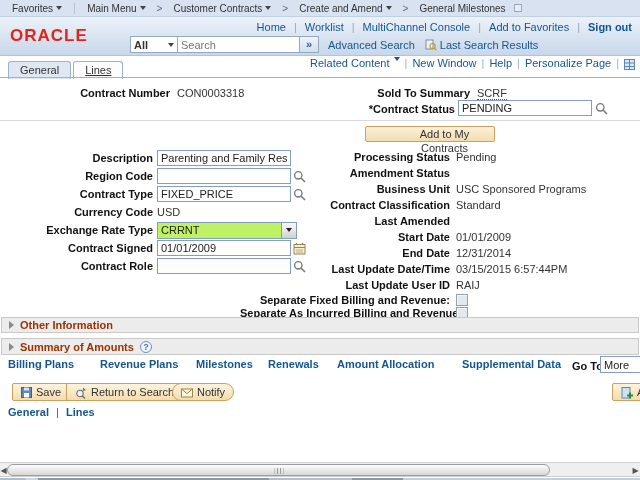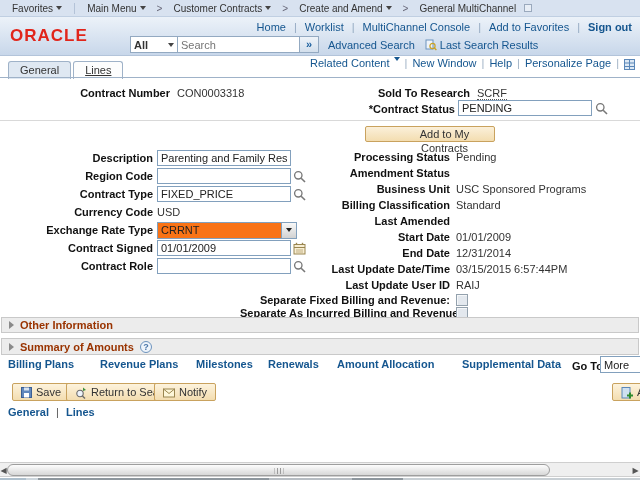--- a/index.html
+++ b/index.html
@@ -68,21 +68,21 @@
                 font-size:11px; color:#333; text-align:center; line-height:14px; cursor:pointer;padding-left:29px; }
 
   
   .fcol { position:absolute; top:149px; left:0; width:330px; }
   .frow { display:flex; align-items:center; height:18px; }
   .flabel { width:157px; text-align:right; font-weight:bold; color:#111; padding-right:4px; flex:none; }
   .fld { position:relative; display:flex; align-items:center; gap:2px; }
   .inp { height:16px; width:134px; border:1px solid #82a0bd; padding:0 3px; font-family:"Liberation Sans",sans-serif;
          font-size:11px; color:#222; background:#fff; }
   .ps-select { display:inline-flex; align-items:center; width:140px; height:17px; border:1px solid #82a0bd;
-               background:#f97316; cursor:pointer; }
+               background:#bef264; cursor:pointer; }
   .ps-select .stxt { flex:1; padding:0 3px; }
   .sel-btn { width:15px; height:15px; background:linear-gradient(#f8f8f8,#d2d2d2); border-left:1px solid #82a0bd;
              display:flex; align-items:center; justify-content:center; }
   .sel-btn .dd-tri { border-top-color:#222; }
 
   .rcol { position:absolute; top:149px; left:240px; width:400px; }
   .rrow { display:flex; align-items:center; height:16px; }
   .rrow.cb { height:13px; }
   .rlabel { width:216px; text-align:right; font-weight:bold; color:#111; padding-right:6px; flex:none; white-space:nowrap; }
   .rval { color:#333; white-space:nowrap; }
@@ -152,21 +152,21 @@
       <span>Customer Contracts</span>
       <span class="dd-tri"></span>
     </span>
     <span class="crumb-gt">&gt;</span>
     <span class="crumb-item">
       <span>Create and Amend</span>
       <span class="dd-tri"></span>
     </span>
     <span class="crumb-gt">&gt;</span>
     <span class="crumb-item">
-      <span>General MultiChannel</span>
+      <span>General Milestones</span>
     </span>
     <span class="crumb-mini-icon"></span>
   </div>
 
   <div class="header">
     <div class="logo">ORACLE</div>
 
     <div class="navlinks">
       <a>Home</a>
       <span class="nav-sep">|</span>
@@ -226,21 +226,21 @@
     </div>
     <div class="tab inactive">
       <span class="tlabel">Lines</span>
     </div>
   </div>
   <div class="tabline"></div>
 
   <div class="blabel" style="left:0; top:87px; width:170px;">Contract Number</div>
   <div class="sval" style="left:177px; top:87px;">CON0003318</div>
 
-  <div class="blabel" style="left:280px; top:87px; width:190px;">Sold To Research</div>
+  <div class="blabel" style="left:280px; top:87px; width:190px;">Sold To Summary</div>
   <div class="sval dotted-link" style="left:477px; top:87px;">SCRF</div>
 
   <div class="blabel" style="left:280px; top:103px; width:175px;">*Contract Status</div>
   <input class="ps-input" style="left: 458px; top: 100px; width: 134px;" value="PENDING">
   <span class="icon-abs" style="left:595px; top:102px;">
     <svg width="13" height="13" viewBox="0 0 13 13">
       <circle cx="5.3" cy="5.3" r="3.7" fill="none" stroke="#777" stroke-width="1.3"></circle>
       <line x1="8.2" y1="8.2" x2="12" y2="12" stroke="#777" stroke-width="1.6"></line>
     </svg>
   </span>
@@ -334,21 +334,21 @@
     </div>
     <div class="rrow">
       <span class="rlabel">Amendment Status</span>
       <span class="rval"></span>
     </div>
     <div class="rrow">
       <span class="rlabel">Business Unit</span>
       <span class="rval">USC Sponsored Programs</span>
     </div>
     <div class="rrow">
-      <span class="rlabel">Billing Classification</span>
+      <span class="rlabel">Contract Classification</span>
       <span class="rval">Standard</span>
     </div>
     <div class="rrow">
       <span class="rlabel">Last Amended</span>
       <span class="rval"></span>
     </div>
     <div class="rrow">
       <span class="rlabel">Start Date</span>
       <span class="rval">01/01/2009</span>
     </div>
@@ -408,21 +408,21 @@
   <span class="tb-btn" style="left:66px;">
     <span>
       <svg width="12" height="12" viewBox="0 0 12 12">
         <circle cx="5" cy="6.5" r="3.2" fill="#eef3fa" stroke="#6a6a6a" stroke-width="1.1"></circle>
         <line x1="7.4" y1="9" x2="10" y2="11.5" stroke="#6a6a6a" stroke-width="1.4"></line>
         <path d="M8 4 L8 0.5 L11 3 Z" fill="#3f8f3f"></path>
       </svg>
     </span>
     <span>Return to Search</span>
   </span>
-  <span class="tb-btn" style="left:154px;">
+  <span class="tb-btn" style="left:172px;border-radius:9px;">
     <span>
       <svg width="12" height="10" viewBox="0 0 12 10">
         <rect x="0.5" y="1" width="11" height="8" fill="#fdf6d8" stroke="#9a8650"></rect>
         <path d="M0.5 1 L6 5.5 L11.5 1" fill="none" stroke="#9a8650"></path>
       </svg>
     </span>
     <span>Notify</span>
   </span>
   <span class="tb-btn" style="left:612px;">
     <span>

